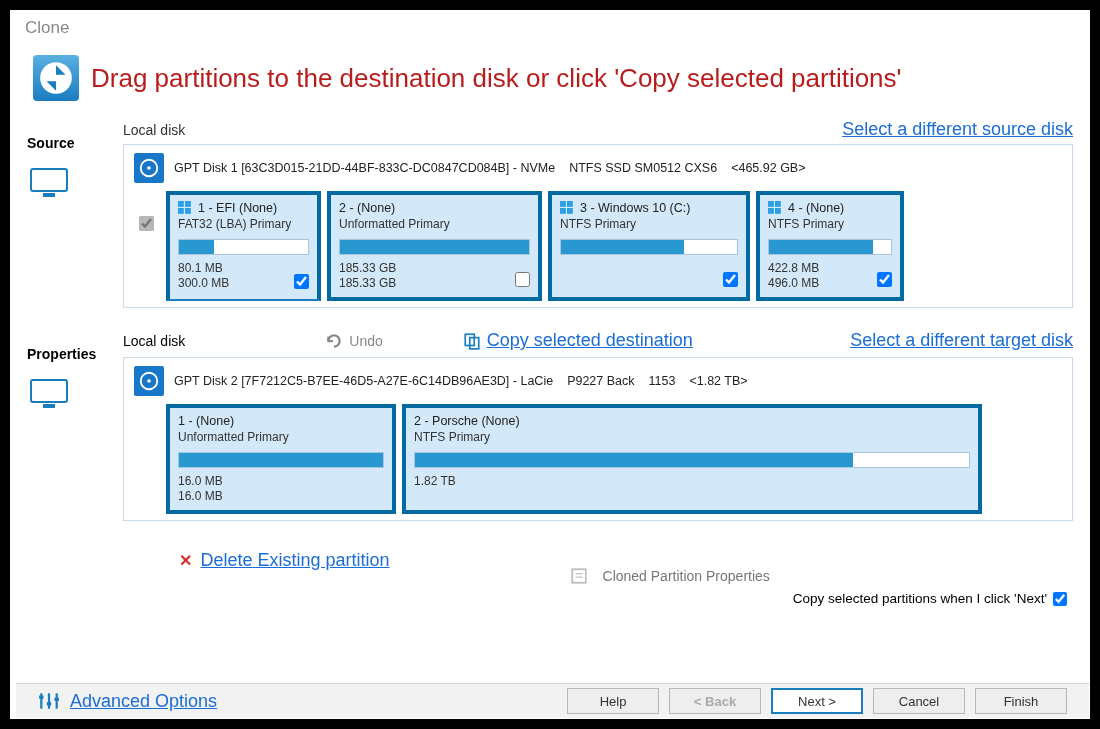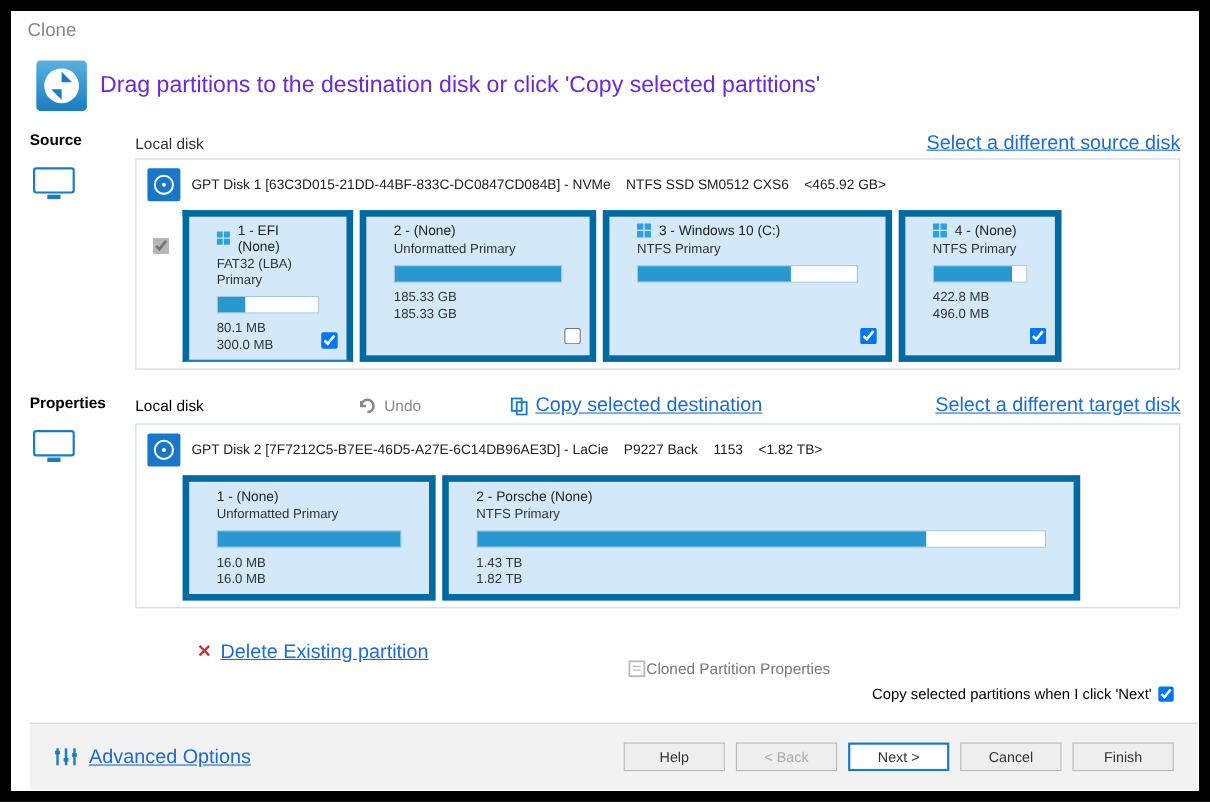--- a/index.html
+++ b/index.html
@@ -2,65 +2,65 @@
 <html><head>
 <meta charset="utf-8">
 <style>
 * { box-sizing: border-box; margin: 0; padding: 0; font-family: "Segoe UI", Arial, sans-serif; }
 body { background: #000; padding: 10px; }
 .window { width: 1080px; height: 709px; margin: 0 auto; background: #fff; border: 1px solid #fff; position: relative; }
 .title { padding: 7px 14px; color: #888; font-size: 17px; }
 .header-row { display: flex; align-items: center; padding: 10px 16px 18px 22px; }
 .app-icon { width: 46px; height: 46px; background: linear-gradient(#5ab0e0,#1a7dc0); border-radius: 4px; position: relative; margin-right: 12px; display:flex; align-items:center; justify-content:center; }
 .app-icon svg { width:38px; height:38px; }
-.headline { color: #6d28d9; font-size: 21px; font-weight: 300; }
+.headline { color: #b91c1c; font-size: 26px; font-weight: 300; }
 .section-row { display: flex; padding: 0 16px; }
 .left-col { width: 96px; padding-top: 0; }
-.section-label { font-weight: bold; font-size: 14px; padding-bottom: 6px; }
+.section-label { font-weight: bold; font-size: 14px; padding-bottom: 6px; margin-top: 16px; }
 .monitor-icon { width: 40px; height: 32px; margin-top: 10px; margin-left:2px; }
 .monitor-icon svg { width:40px; height:32px; }
 .right-col { flex: 1; }
 .subheader { display: flex; align-items: center; gap: 20px; font-size: 14px; padding-bottom: 4px; }
 .subheader .ld { color: #333; }
 .spacer { flex: 1; }
 .link { color: #1a6dd6; text-decoration: underline; font-size: 18px; cursor: pointer; }
 .disk-box { border: 1px solid #c7d8ef; background: #fff; padding: 6px; }
 .disk-header { display: flex; align-items: center; gap: 10px; font-size: 12.5px; color: #222; padding: 2px 4px 8px 4px; }
 .hdd-icon { width: 30px; height: 30px; background: #1877c9; border-radius: 2px; display:flex; align-items:center; justify-content:center; }
 .hdd-icon svg { width:22px; height:22px; fill:#fff; }
 .disk-header-text { display: flex; gap: 14px; }
 .master-check { margin-left: 2px; margin-top: 0; text-align:center; width:30px; }
 .master-check input { width:15px; height:15px; }
 .partitions-row { display: flex; gap: 6px; }
 .part-col-left { width: 30px; display:flex; flex-direction:column; align-items:center; padding-top:25px; }
-.partition { background: #d3e8f8; border: 6px solid #0369a1; padding: 6px 25px; position: relative; font-size: 12px; color: #333; }
+.partition { background: #d3e8f8; border: 4px solid #0369a1; padding: 6px 8px; position: relative; font-size: 12px; color: #333; }
 .partition .p-title { display:flex; align-items:center; gap:6px; color:#222; font-size:12.5px; }
 .partition .p-subtitle { color:#333; padding-top:2px; }
 .usage-bar { height: 16px; background:#fff; border:1px solid #a8c6de; margin-top:8px; margin-bottom:6px; position:relative; }
 .usage-bar .fill { height:100%; background:#2998d0; }
 .sizes { font-size:12px; line-height:1.25; }
 .part-check { position:absolute; bottom:7px; right:8px; }
 .part-check input { width:15px; height:15px; }
 .win-flag { width:14px; height:14px; }
 .sel-underline { border-bottom: 2px solid #1a7dc0; }
 .mid-links { display:flex; align-items:center; gap:20px; font-size:14px; padding: 0 0 6px 0; }
 .undo { color:#888; display:flex; align-items:center; gap:6px; }
 .copy-link { display:flex; align-items:center; gap:6px; }
 .action-links { display:flex; gap:60px; padding: 14px 0 0 56px; align-items:center; font-size:14px; }
 .del-link { display:flex; align-items:center; gap:8px; }
 .del-x { color:#d03030; font-weight:bold; font-size:16px; }
-.cloned-prop { display:flex; align-items:center; gap:0; color:#777;margin-top:32px; }
+.cloned-prop { display:flex; align-items:center; gap:15px; color:#777;margin-top:32px; }
 .bottom-opt { text-align:right; padding: 6px 22px 6px 0; font-size:13.5px; }
 .bottom-opt input { vertical-align:middle; margin-left:6px; width:14px; height:14px; }
-.button-bar { position:absolute; bottom:0; left:16px; right:0; border-top:1px solid #d5d5d5; background:#f2f2f2; padding:17px 22px; display:flex; align-items:center; gap:10px; }
+.button-bar { position:absolute; bottom:0; left:5px; right:0; border-top:1px solid #d5d5d5; background:#f2f2f2; padding:4px 22px; display:flex; align-items:center; gap:10px; }
 .adv-icon { display:inline-flex; width:22px; height:20px; }
 .button-bar .spacer { flex:1; }
 .btn { min-width:92px; height:26px; border:1px solid #b8b8b8; background:#eee; font-size:13px; color:#333; cursor:pointer; }
 .btn.primary { border:2px solid #1a7dc0; background:#fff; }
-.btn.disabled { color:#aaa; }
+.btn.disabled { color:#aaa;font-weight:bold; }
 .icon-stack { width:18px; height:18px; }
 </style>
 </head>
 <body>
 
 <div class="window">
   <div class="title">Clone</div>
 
   <div class="header-row">
     <div class="app-icon">
@@ -134,21 +134,21 @@
             <div class="p-subtitle">Unformatted Primary</div>
             <div class="usage-bar">
                 <div class="fill" style="width:100%"></div>
               </div>
             <div class="sizes">
                 <div>185.33 GB</div>
                 <div>185.33 GB</div>
               </div>
             <div class="part-check"><input type="checkbox" style=""></div>
           </div>
-          <div class="partition" style="width:263px">
+          <div class="partition" style="width:202px">
             <div class="p-title">
                 <svg class="win-flag" viewBox="0 0 12 12">
                   <rect width="5" height="5" fill="#2aa0e6"></rect>
                   <rect x="6" width="5" height="5" fill="#2aa0e6"></rect>
                   <rect y="6" width="5" height="5" fill="#2aa0e6"></rect>
                   <rect x="6" y="6" width="5" height="5" fill="#2aa0e6"></rect>
                 </svg>
                 <span>3 - Windows 10 (C:)</span>
               </div>
             <div class="p-subtitle">NTFS Primary</div>
@@ -248,21 +248,20 @@
           </div>
           <div class="partition" style="width:580px">
             <div class="p-title">
                 <span>2 - Porsche (None)</span>
               </div>
             <div class="p-subtitle">NTFS Primary</div>
             <div class="usage-bar">
                 <div class="fill" style="width:79%"></div>
               </div>
             <div class="sizes">
-                <div>1.43 TB</div>
                 <div>1.82 TB</div>
               </div>
           </div>
         </div>
       </div>
 
       <div class="action-links">
         <span class="del-link">
           <span class="del-x">✕</span>
           <span class="link">Delete Existing partition</span>

